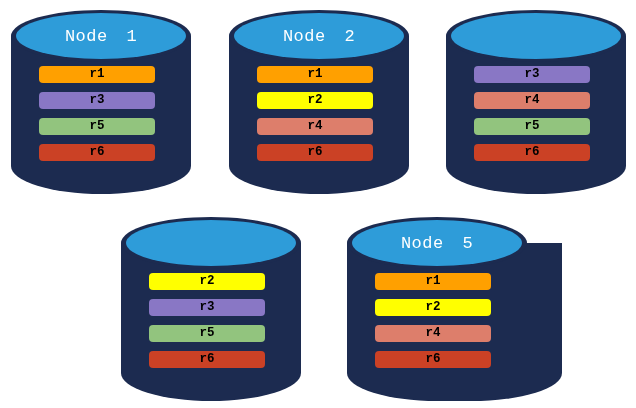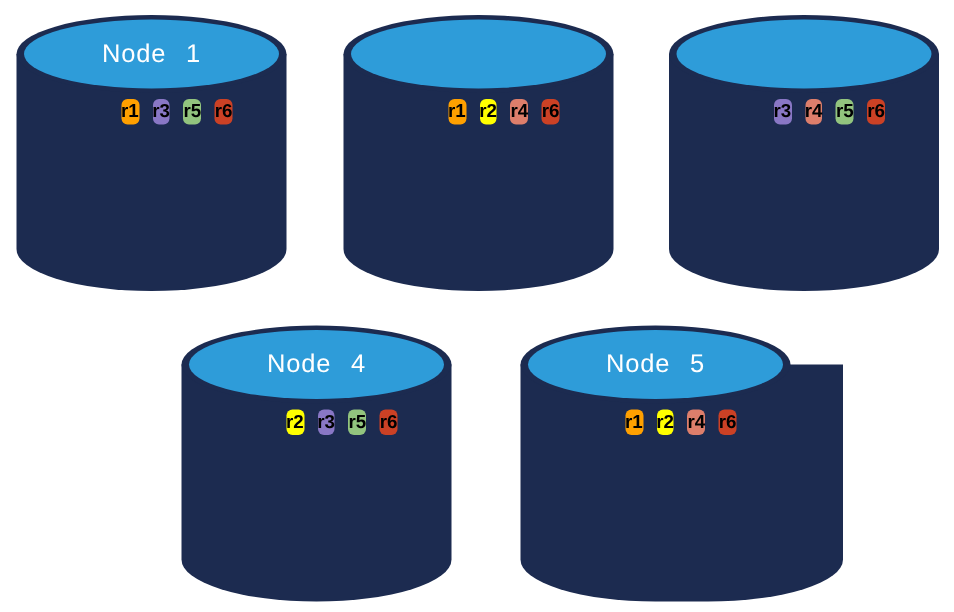--- a/index.html
+++ b/index.html
@@ -18,20 +18,21 @@
     position:relative;
     width:636px;
     height:408px;
     background:var(--bg);
     overflow:hidden;
   }
   .node{
     position:absolute;
     width:180px;
     height:184px;
+    font-family:Liberation Mono, monospace;
   }
   .cyl-body{
     position:absolute;
     top:26px; left:0; right:0; bottom:0;
     background:var(--body-col);
     border-radius:0 0 90px 90px / 0 0 28px 28px;
   }
   .cyl-top-rim{
     position:absolute;
     top:0; left:0;
@@ -57,21 +58,21 @@
     font-size:17px;
     word-spacing:8px;
     letter-spacing:0.5px;
   }
   .bars{
     position:absolute;
     top:56px;
     left:28px;
     width:116px;
     display:flex;
-    flex-direction:row;
+    flex-direction:column;
     gap:9px;
     justify-content:flex-end;
   }
   .bar{
     height:17px;
     border-radius:4px;
     display:flex;
     align-items:center;
     justify-content:center;
     font-size:12.5px;
@@ -94,20 +95,21 @@
         <div class="bar" style="background: rgb(137, 119, 197);">r3</div>
         <div class="bar" style="background: rgb(146, 196, 126);">r5</div>
         <div class="bar" style="background: rgb(203, 65, 37);">r6</div>
       </div>
   </div>
 
   <div class="node" style="left: 229px; top: 10px;">
     <div class="cyl-body"></div>
     <div class="cyl-top-rim"></div>
     <div class="cyl-top-face"></div>
+    <div class="node-title">Node 2</div>
     <div class="bars">
         <div class="bar" style="background: rgb(255, 160, 0);">r1</div>
         <div class="bar" style="background: rgb(255, 255, 0);">r2</div>
         <div class="bar" style="background: rgb(221, 126, 107);">r4</div>
         <div class="bar" style="background: rgb(203, 65, 37);">r6</div>
       </div>
   </div>
 
   <div class="node" style="left: 446px; top: 10px;">
     <div class="cyl-body"></div>
@@ -118,21 +120,20 @@
         <div class="bar" style="background: rgb(221, 126, 107);">r4</div>
         <div class="bar" style="background: rgb(146, 196, 126);">r5</div>
         <div class="bar" style="background: rgb(203, 65, 37);">r6</div>
       </div>
   </div>
 
   <div class="node" style="left: 121px; top: 217px;">
     <div class="cyl-body"></div>
     <div class="cyl-top-rim"></div>
     <div class="cyl-top-face"></div>
-    <div class="node-title">Node 4</div>
     <div class="bars">
         <div class="bar" style="background: rgb(255, 255, 0);">r2</div>
         <div class="bar" style="background: rgb(137, 119, 197);">r3</div>
         <div class="bar" style="background: rgb(146, 196, 126);">r5</div>
         <div class="bar" style="background: rgb(203, 65, 37);">r6</div>
       </div>
   </div>
 
   <div class="node" style="left: 347px; top: 217px; padding-left: 35px;">
     <div class="cyl-body"></div>

